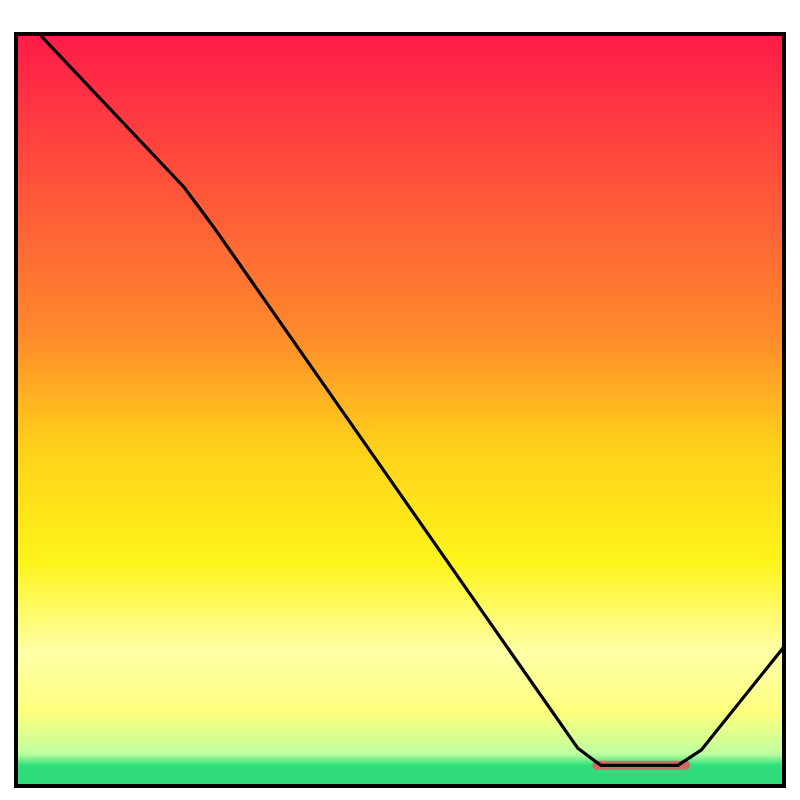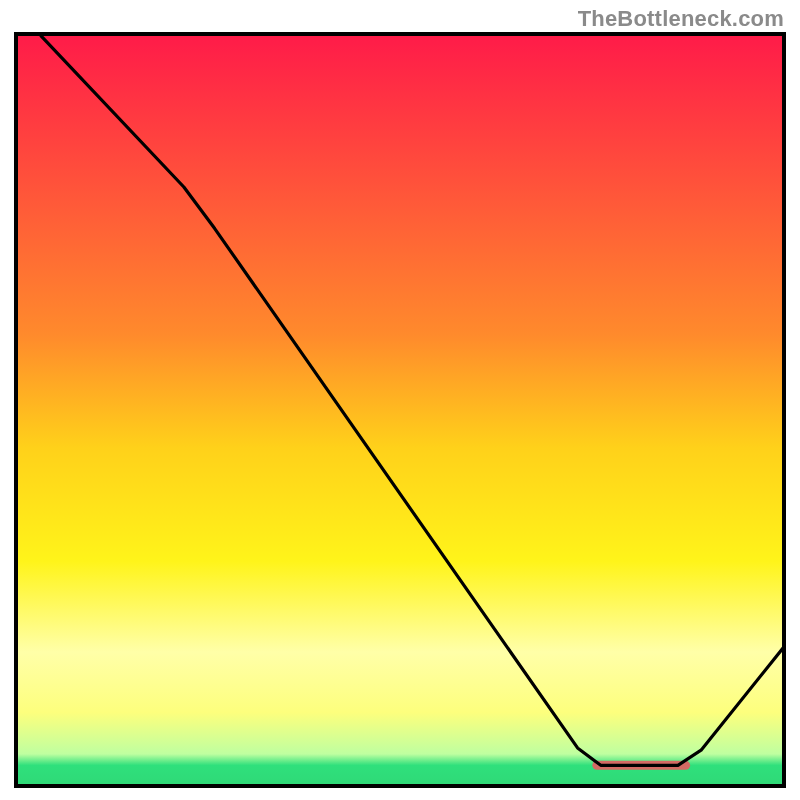--- a/index.html
+++ b/index.html
@@ -27,21 +27,20 @@
     z-index: 10;
   }
   svg {
     display: block;
   }
 </style>
 </head>
 <body>
 
 <div id="container">
-  <div id="watermark">TheBottleneck.com</div>
 
   <svg id="chart-svg" width="800" height="800" viewBox="0 0 800 800">
     <defs>
       <linearGradient id="bg-grad" x1="0" y1="0" x2="0" y2="1">
           <stop offset="0%" stop-color="#ff1a49"></stop>
           <stop offset="40%" stop-color="#ff8a2c"></stop>
           <stop offset="55%" stop-color="#ffd11a"></stop>
           <stop offset="70%" stop-color="#fff41a"></stop>
           <stop offset="82%" stop-color="#ffffa8"></stop>
           <stop offset="90%" stop-color="#fdff7d"></stop>

